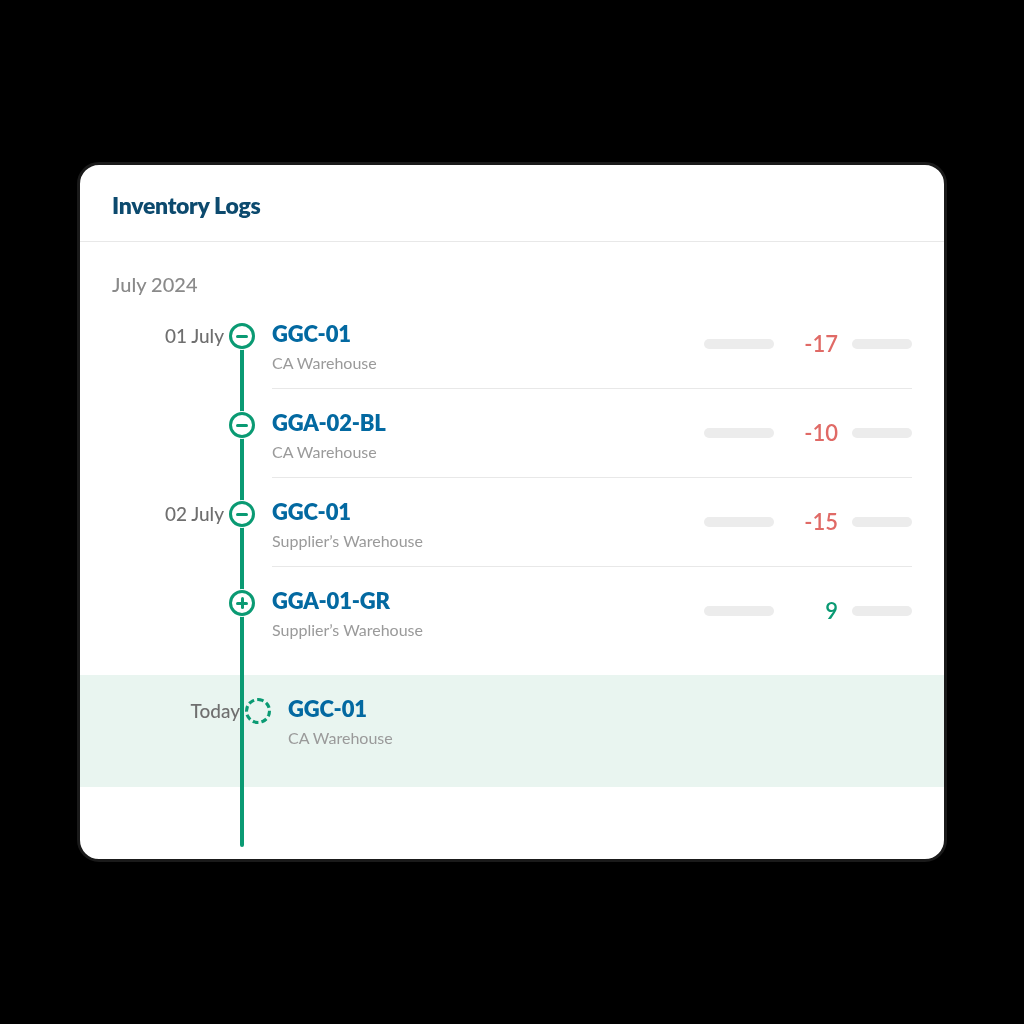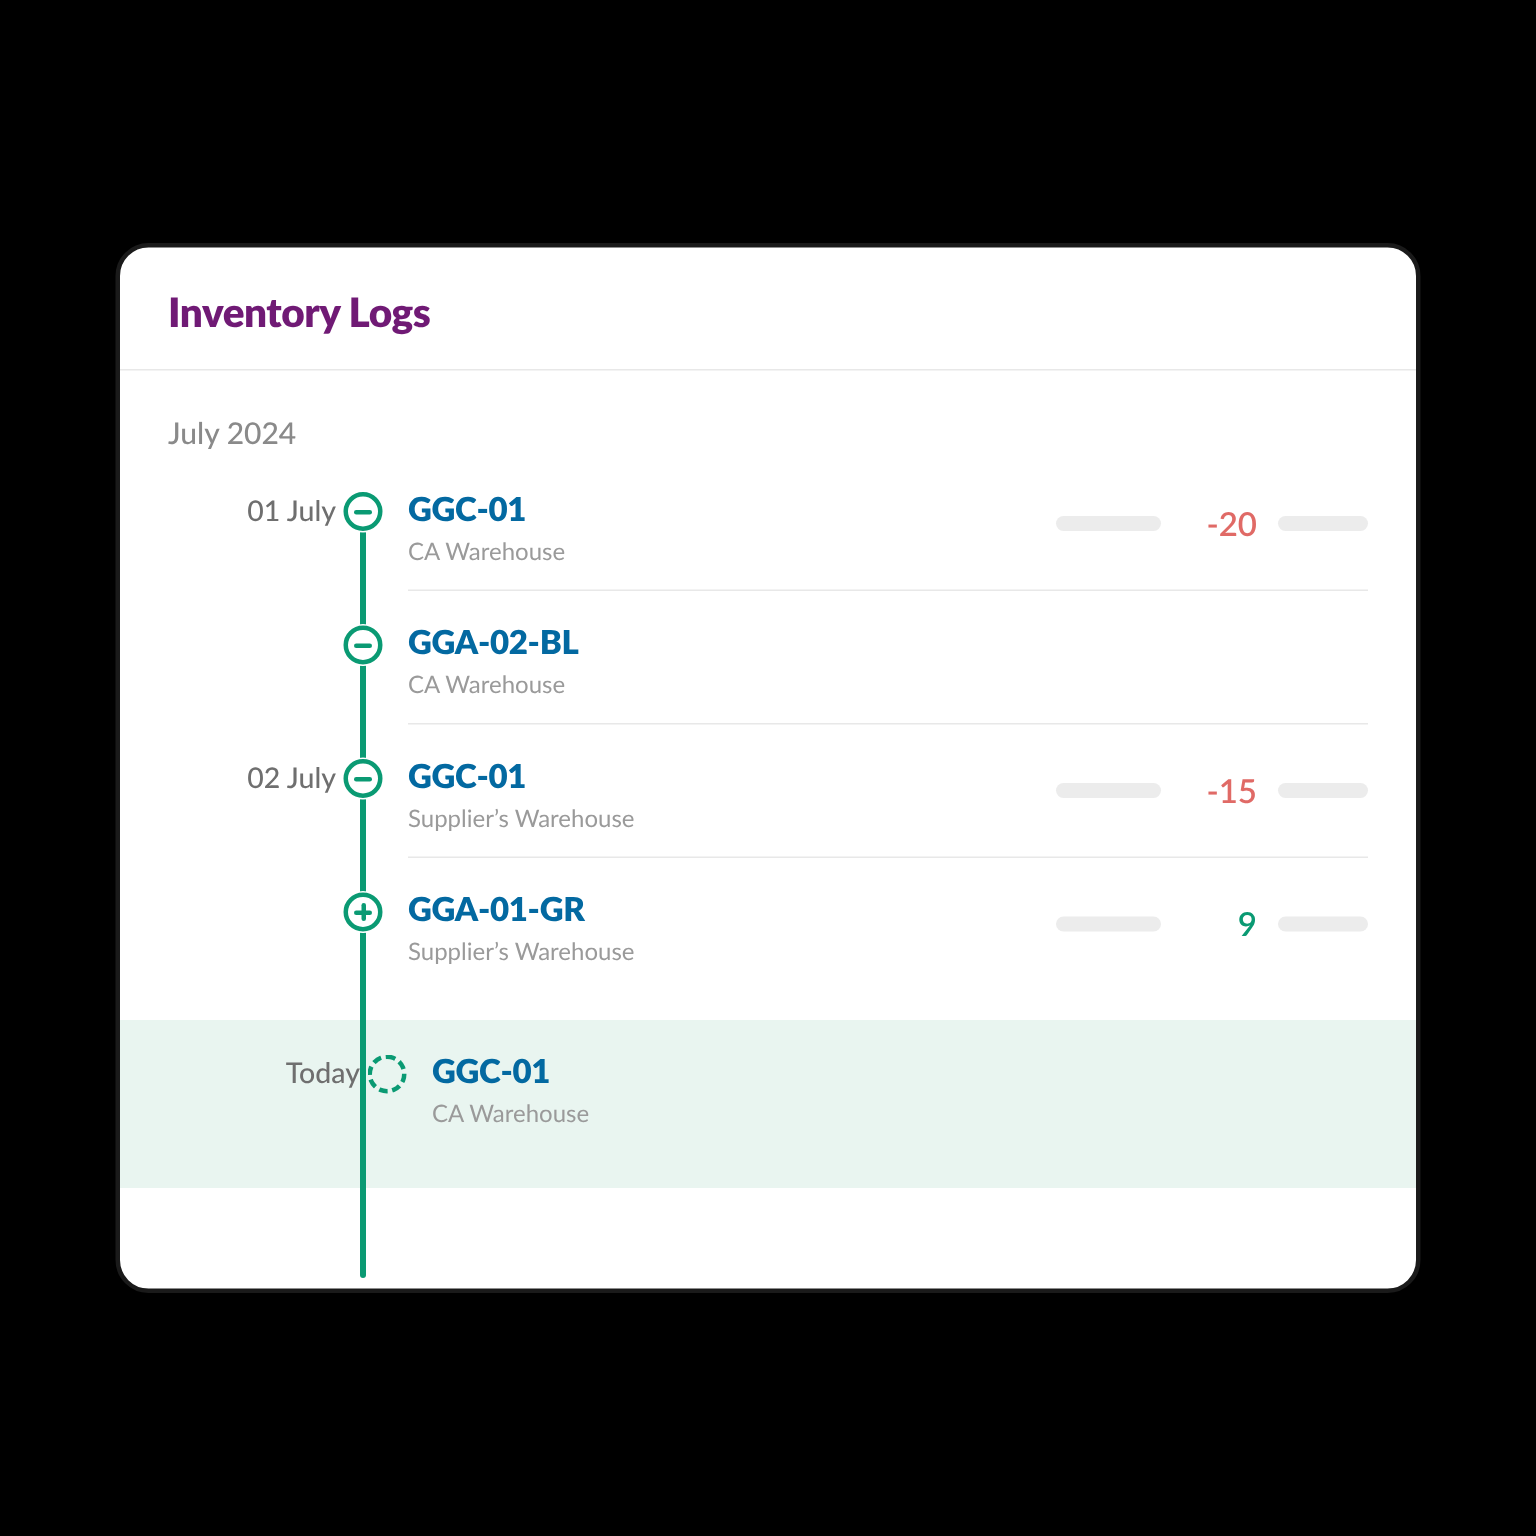--- a/index.html
+++ b/index.html
@@ -18,23 +18,23 @@
     box-shadow: 6px 6px 0 rgba(0,0,0,0.5);
     overflow: hidden;
     display: flex;
     flex-direction: column;
   }
   .header {
     padding: 26px 32px 22px 32px;
     border-bottom: 1px solid #e8e8e8;
   }
   .header h1 {
-    font-size: 27px;
+    font-size: 23px;
     font-weight: 800;
-    color: #701a75;
+    color: #0c4a6e;
     letter-spacing: -0.3px;
   }
   .body {
     padding: 30px 32px 0 32px;
     flex: 1;
     position: relative;
     overflow: hidden;
   }
   .month-label {
     font-size: 20px;
@@ -167,37 +167,42 @@
               <div class="h"></div>
             </div>
         </div>
         <div class="row-inner">
           <div class="sku-col">
             <div class="sku">GGC-01</div>
             <div class="wh">CA Warehouse</div>
           </div>
           <div class="spark-col">
             <div class="pill w1"></div>
-            <div class="delta neg">-20</div>
+            <div class="delta neg">-17</div>
             <div class="pill w2"></div>
           </div>
         </div>
       </div>
 
       <div class="row">
         <div class="date-col"></div>
         <div class="icon-col">
           <div class="icon-circle">
               <div class="h"></div>
             </div>
         </div>
         <div class="row-inner">
           <div class="sku-col">
             <div class="sku">GGA-02-BL</div>
             <div class="wh">CA Warehouse</div>
+          </div>
+          <div class="spark-col">
+            <div class="pill w1"></div>
+            <div class="delta neg">-10</div>
+            <div class="pill w2"></div>
           </div>
         </div>
       </div>
 
       <div class="row">
         <div class="date-col">02 July</div>
         <div class="icon-col">
           <div class="icon-circle">
               <div class="h"></div>
             </div>

